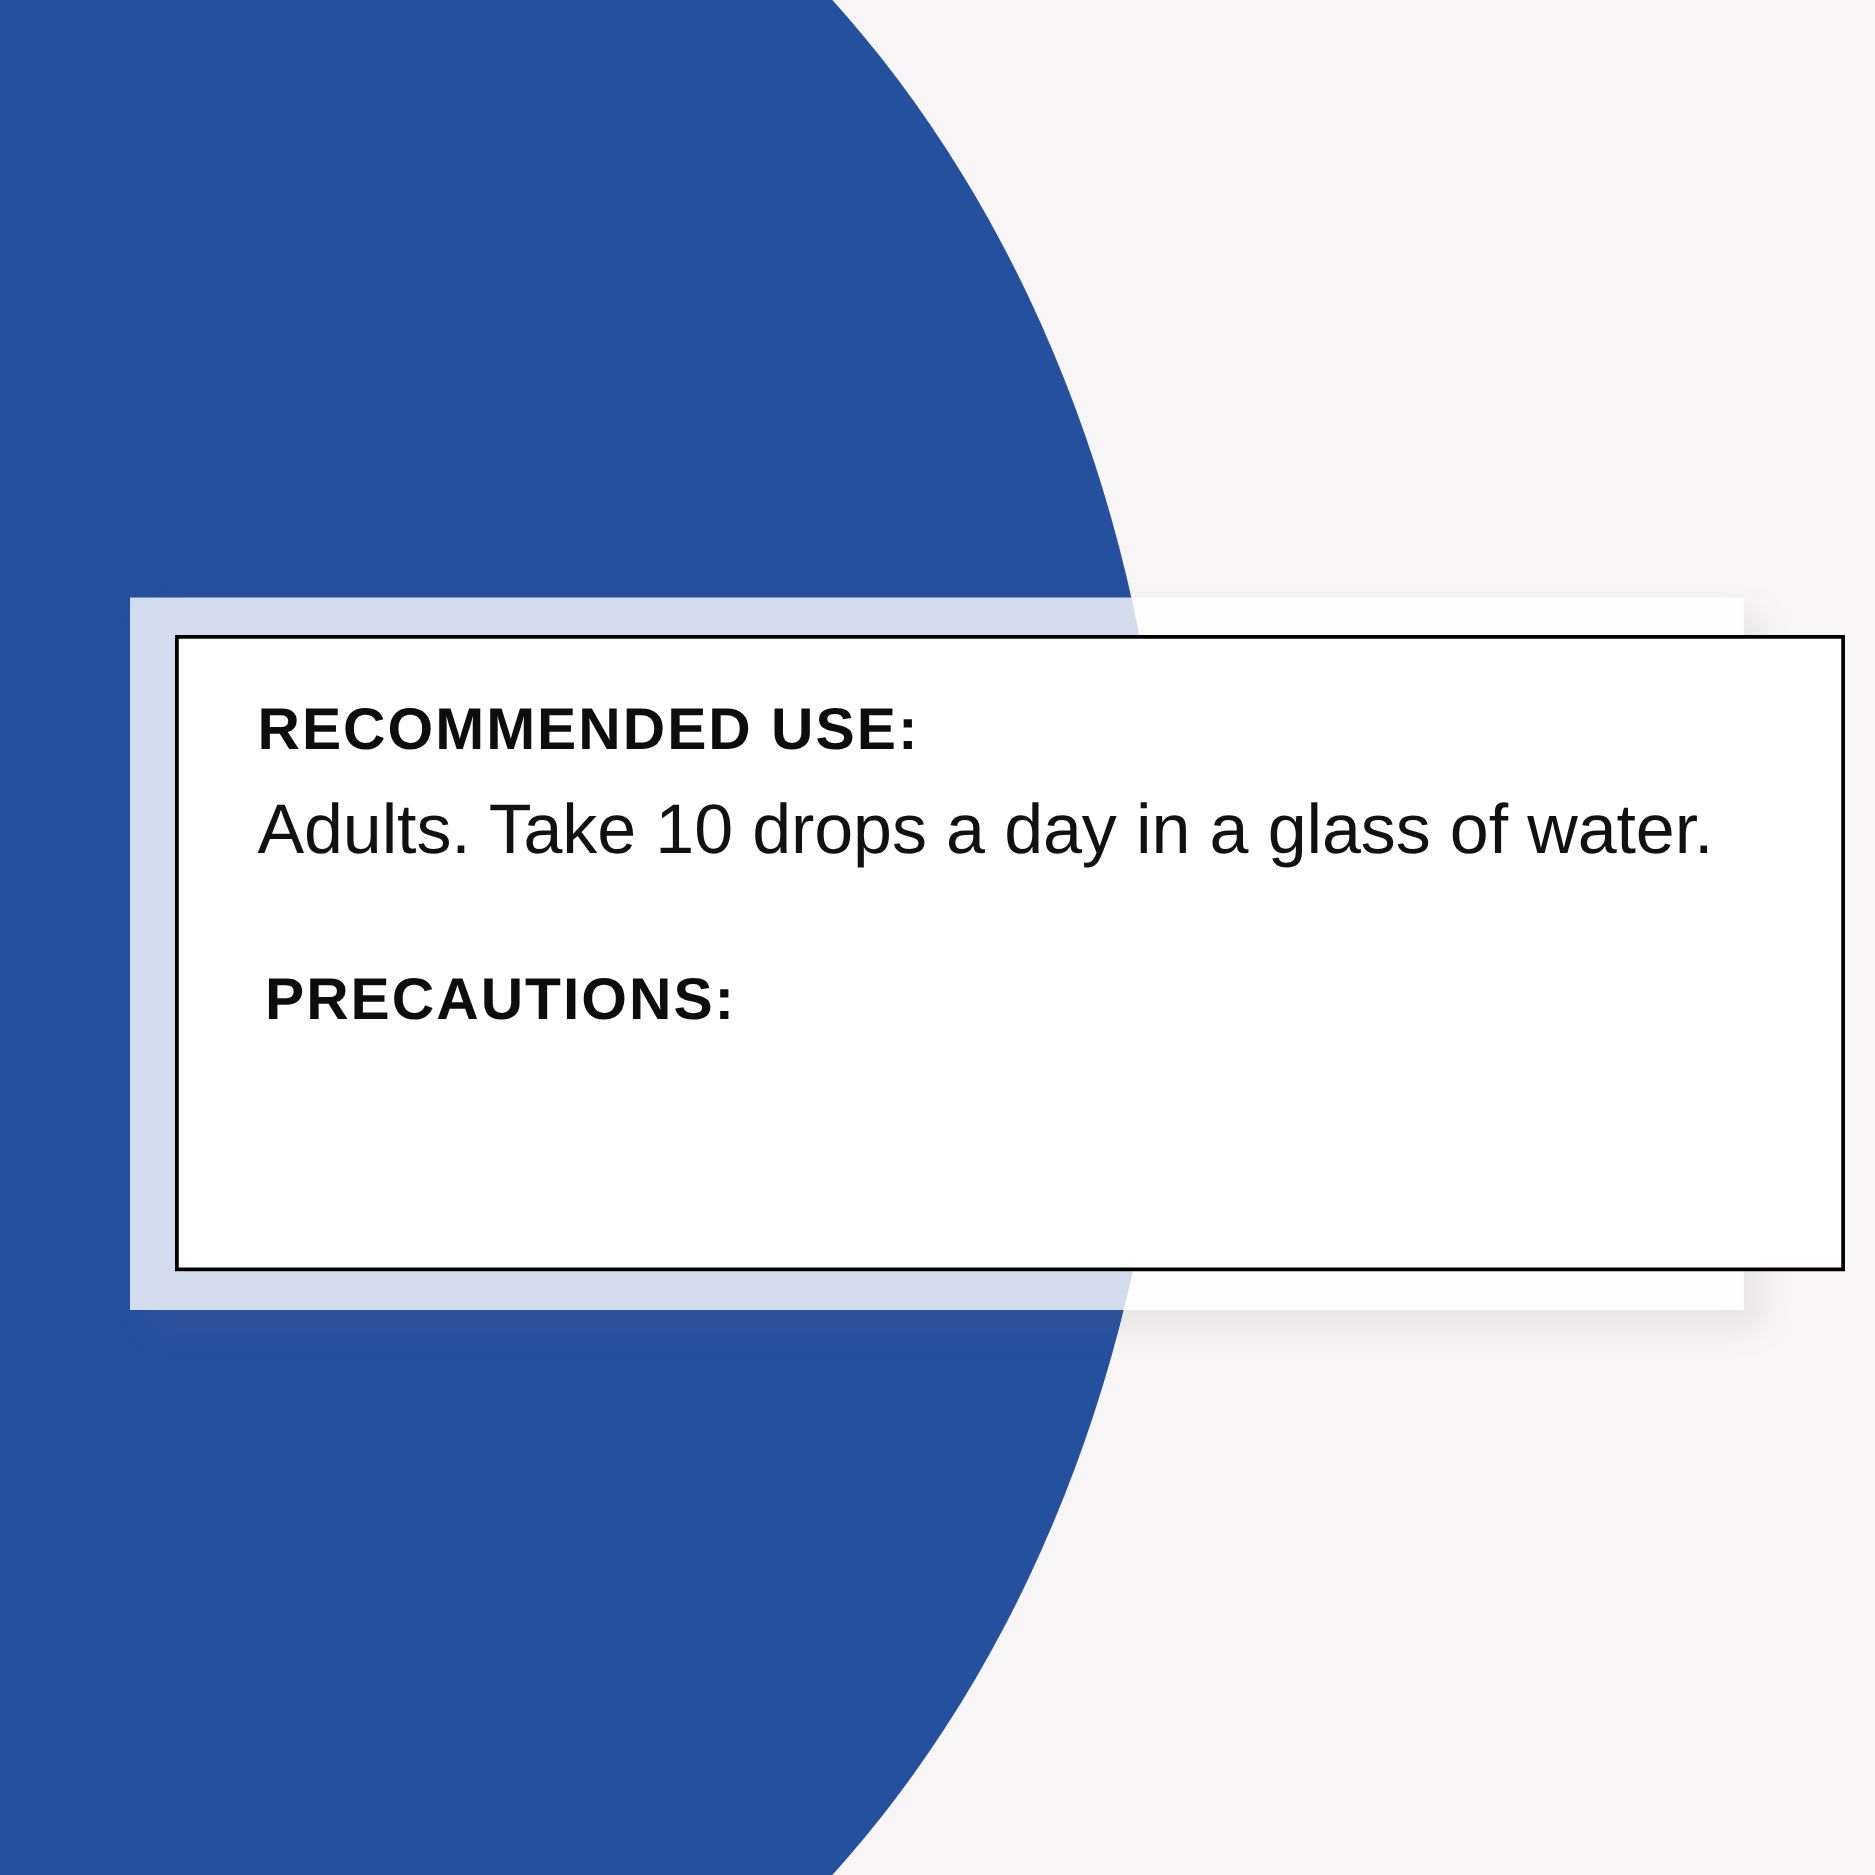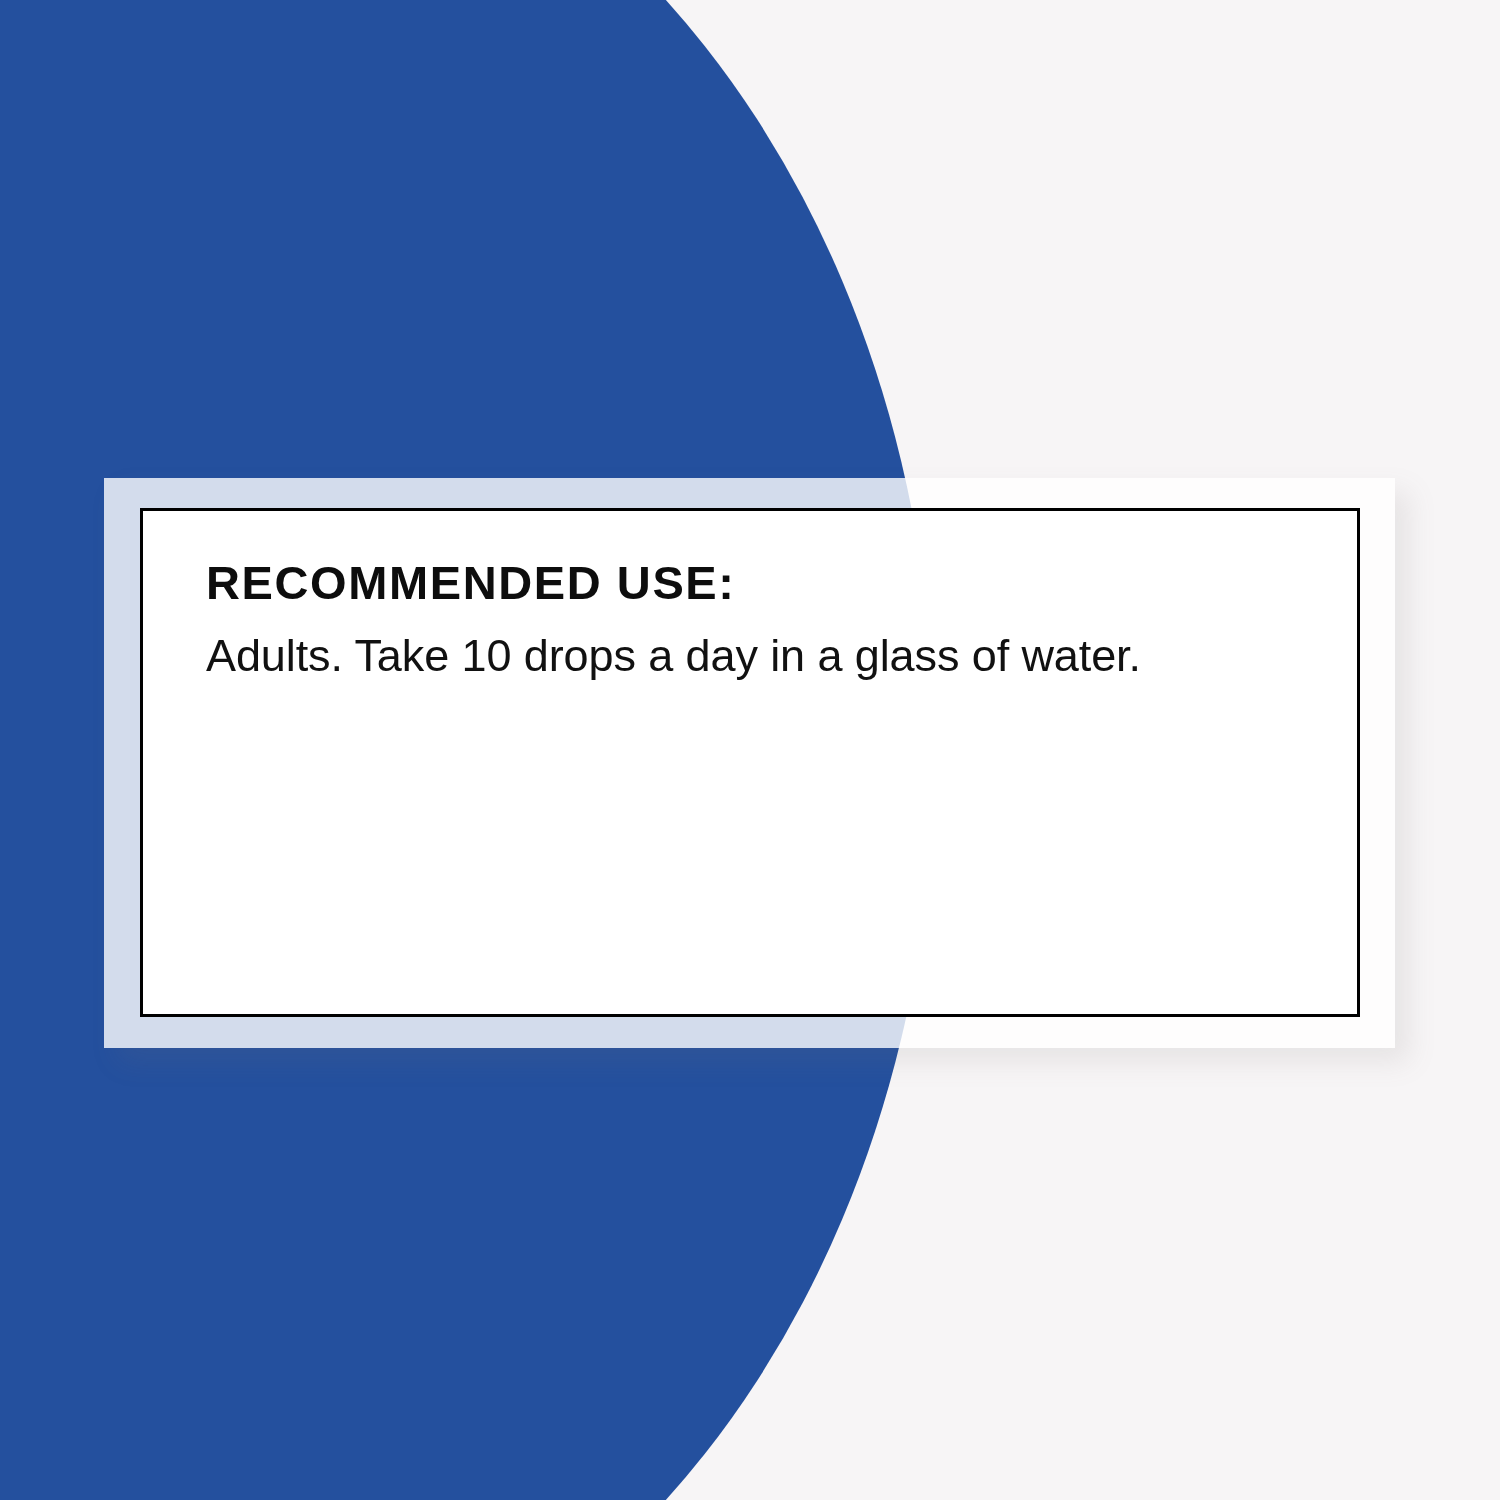--- a/index.html
+++ b/index.html
@@ -41,21 +41,21 @@
     height: 570px;
     background: rgba(255, 255, 255, 0.80);
     box-shadow: 14px 14px 26px rgba(120, 115, 118, 0.13);
   }
 
   
   #card-panel {
     position: absolute;
     left: 140px;
     top: 508px;
-    width: 1220px;
+    width: 1336px;
     height: 509px;
     background: #ffffff;
     border: 3px solid #000000;
     box-sizing: border-box;
     padding-left: 28px;
   }
 
   #card-content {
     position: absolute;
     left: 63px;
@@ -70,21 +70,21 @@
     letter-spacing: 1.6px;
     color: #0d0d0d;
     line-height: 1.0;
     margin: 0;
     white-space: nowrap;
   }
 
   .block-body {
     font-family: "Liberation Sans", sans-serif;
     font-weight: 400;
-    font-size: 45px;
+    font-size: 56px;
     letter-spacing: -0.1px;
     color: #111111;
     line-height: 1.28;
     margin: 0;
     white-space: nowrap;
   }
 
   #use-heading      { margin-left: 0px;  }
   #use-body         { margin-left: 0px;  margin-top: 21px; }
   #precautions-heading { margin-left: 6px; margin-top: 76px; }
@@ -100,18 +100,19 @@
 
   <div id="card-frame" style="background-color: rgba(255, 255, 255, 0.8);"></div>
 
   <div id="card-panel" style="border-color: rgb(0, 0, 0); background-color: rgb(255, 255, 255);">
     <div id="card-content">
 
       <p class="block-heading" id="use-heading">RECOMMENDED USE:</p>
 
       <p class="block-body" id="use-body">Adults. Take 10 drops a day in a glass of water.</p>
 
+      <p class="block-heading" id="precautions-heading">PRECAUTIONS:</p>
 
 
     </div>
   </div>
 
 </div>
 
 </body></html>

